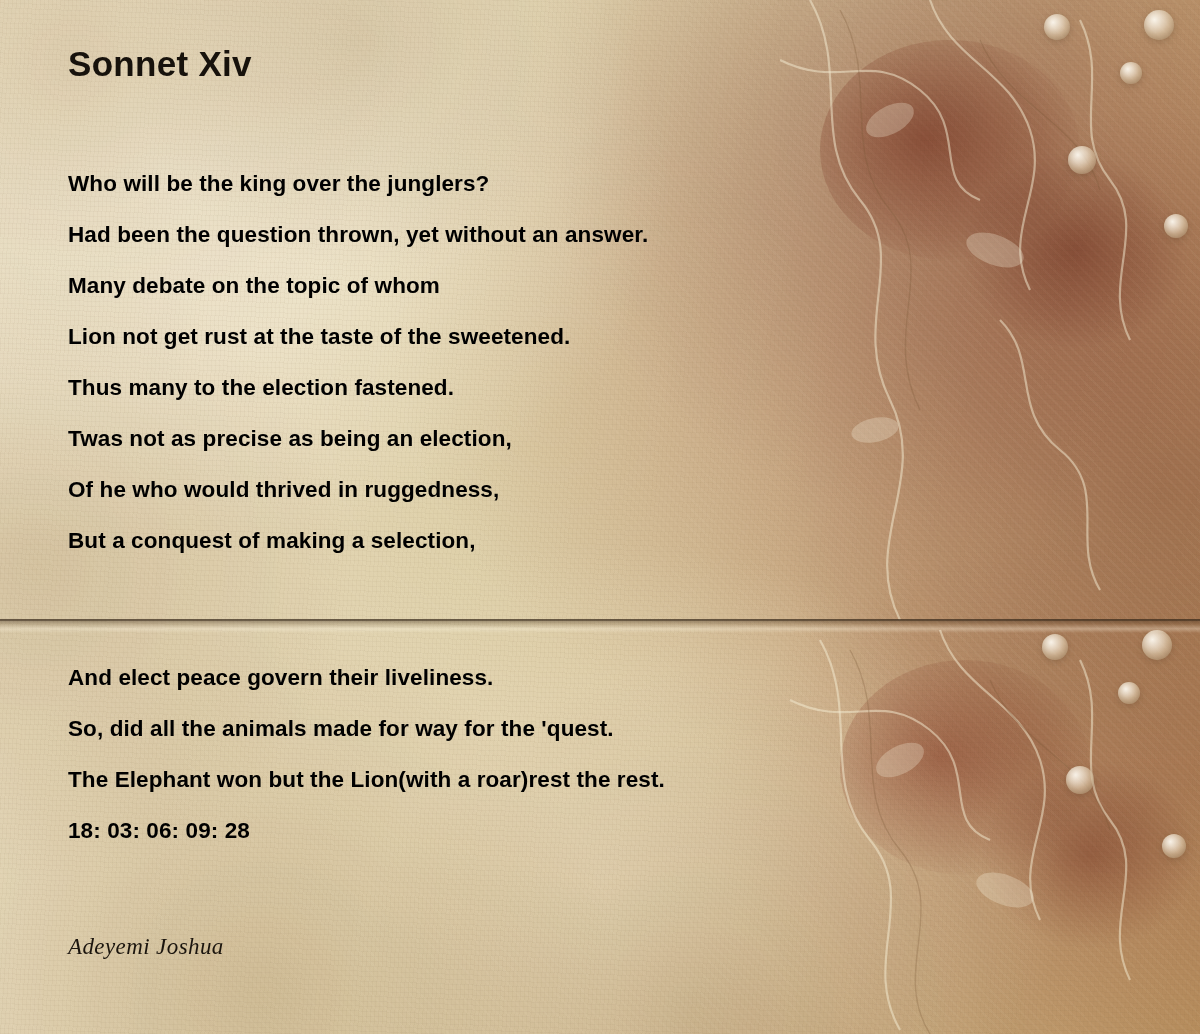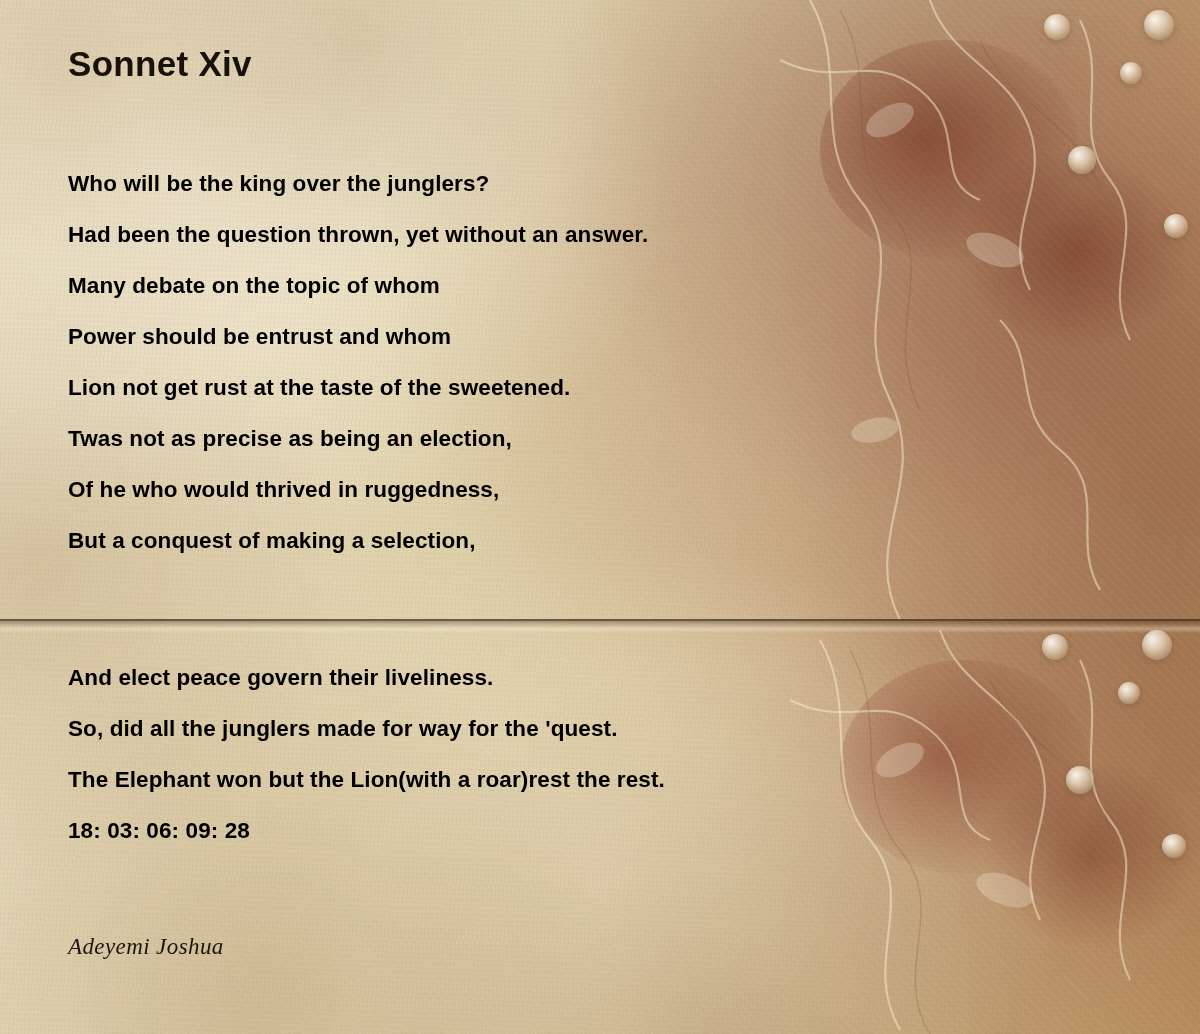--- a/index.html
+++ b/index.html
@@ -223,30 +223,30 @@
   <div class="seam-line"></div>
 
   <div class="content">
 
     <div class="poem-title">Sonnet Xiv</div>
 
     <div class="stanza stanza-one">
       <div class="poem-line">Who will be the king over the junglers?</div>
       <div class="poem-line">Had been the question thrown, yet without an answer.</div>
       <div class="poem-line">Many debate on the topic of whom</div>
-      <div class="poem-line">Power should be entrust and whom</div>
       <div class="poem-line">Lion not get rust at the taste of the sweetened.</div>
+      <div class="poem-line">Thus many to the election fastened.</div>
       <div class="poem-line">Twas not as precise as being an election,</div>
       <div class="poem-line">Of he who would thrived in ruggedness,</div>
       <div class="poem-line">But a conquest of making a selection,</div>
     </div>
 
     <div class="stanza stanza-two">
       <div class="poem-line">And elect peace govern their liveliness.</div>
-      <div class="poem-line">So, did all the junglers made for way for the 'quest.</div>
+      <div class="poem-line">So, did all the animals made for way for the 'quest.</div>
       <div class="poem-line">The Elephant won but the Lion(with a roar)rest the rest.</div>
       <div class="poem-line">18: 03: 06: 09: 28</div>
     </div>
 
     <div class="signature">Adeyemi Joshua</div>
 
   </div>
 </div>
 
 </body></html>

